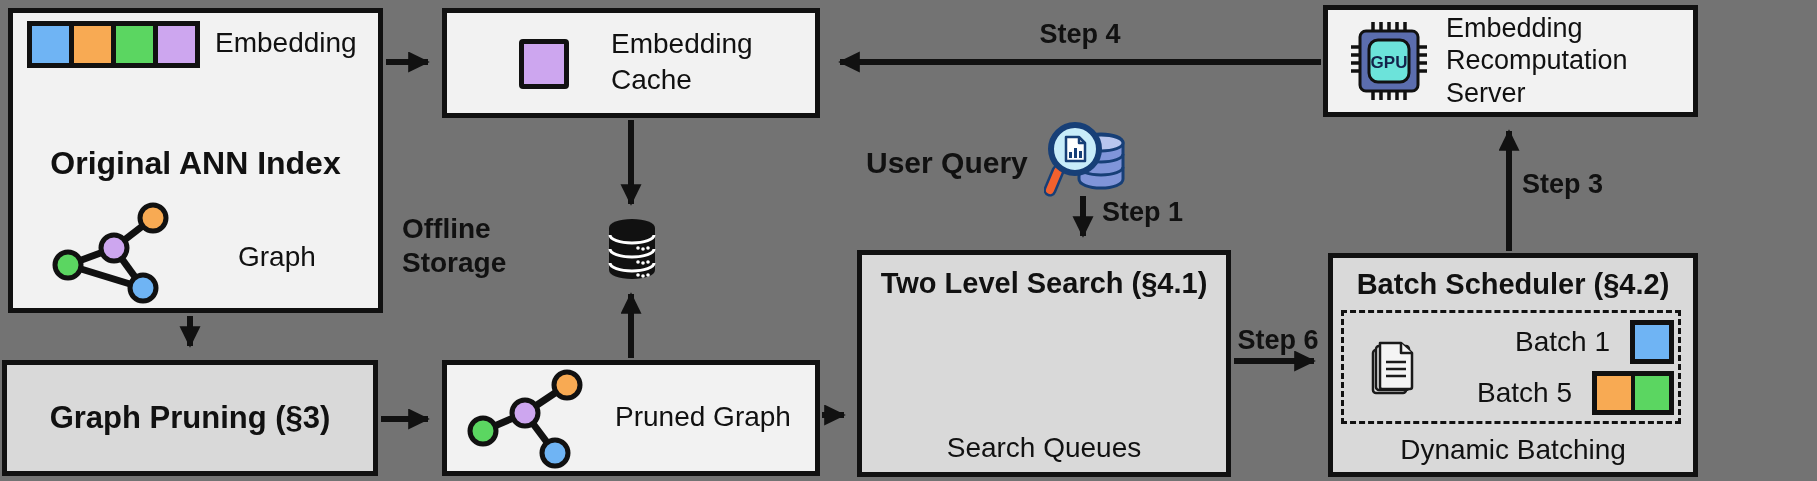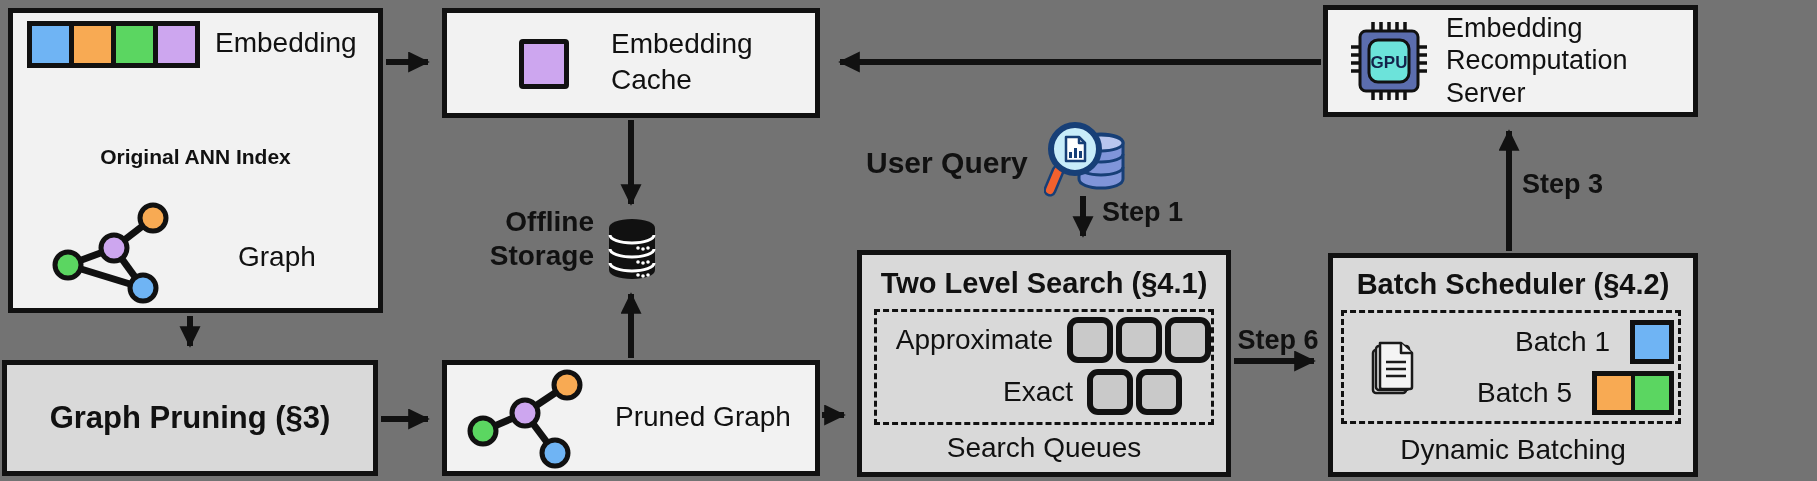--- a/index.html
+++ b/index.html
@@ -10,34 +10,34 @@
   .gray{background:#d9d9d9;}
 
   .lbl{color:#111;white-space:nowrap;}
 
   
   #box-ann{left:8px;top:8px;width:365px;height:295px;}
   .chip-row{position:absolute;left:14px;top:8px;display:flex;gap:5px;background:#111;border:5px solid #111;}
   .chip-sq{width:37px;height:37px;}
   .c-blue{background:#6fb4f4;} .c-orange{background:#f8aa53;} .c-green{background:#5bd661;} .c-purple{background:#cda6ef;}
   #ann-embedding-label{position:absolute;left:202px;top:14px;font-size:28px;}
-  #ann-title{position:absolute;left:0;top:132px;width:100%;text-align:center;font-size:21px;font-weight:bold;}
+  #ann-title{position:absolute;left:0;top:132px;width:100%;text-align:center;font-size:32px;font-weight:bold;}
   #ann-graph-svg{position:absolute;left:28px;top:180px;}
   #ann-graph-label{position:absolute;left:225px;top:228px;font-size:28px;}
 
   
   #box-prune{left:2px;top:360px;width:366px;height:106px;display:flex;flex-direction:column;justify-content:center;align-items:center;text-align:center;font-size:31px;font-weight:bold;line-height:1.28;}
 
   
   #box-cache{left:442px;top:8px;width:368px;height:100px;}
   #cache-square{position:absolute;left:72px;top:26px;width:40px;height:40px;background:#cda6ef;border:5px solid #111;border-radius:4px;}
   #cache-label{position:absolute;left:164px;top:13px;font-size:28px;line-height:1.28;}
 
   
-  #offline-label{position:absolute;left:402px;top:205px;width:192px;text-align:right;font-size:28px;font-weight:bold;line-height:1.2;}
+  #offline-label{position:absolute;left:402px;top:212px;width:192px;text-align:left;font-size:28px;font-weight:bold;line-height:1.2;}
   #offline-db-svg{position:absolute;left:606px;top:217px;}
 
   
   #box-pruned{left:442px;top:360px;width:368px;height:106px;}
   #pruned-graph-svg{position:absolute;left:12px;top:4px;}
   #pruned-label{position:absolute;left:150px;top:36px;width:212px;text-align:center;font-size:28px;}
 
   
   #user-query-label{position:absolute;left:866px;top:146px;font-size:30px;font-weight:bold;}
   #user-query-svg{position:absolute;left:1044px;top:116px;}
@@ -161,37 +161,20 @@
     <circle cx="31" cy="33" r="24" fill="#c8ecfa" stroke="#173f77" stroke-width="6"></circle>
     <path d="M22,21 L35,21 L41,27 L41,45 L22,45 Z" fill="#ffffff" stroke="#173f77" stroke-width="2.5" stroke-linejoin="round"></path>
     <path d="M35,21 L35,27 L41,27" fill="none" stroke="#173f77" stroke-width="2.5" stroke-linejoin="round"></path>
     <rect x="25" y="36" width="3" height="6" fill="#173f77"></rect>
     <rect x="30" y="32" width="3" height="10" fill="#173f77"></rect>
     <rect x="35" y="35" width="3" height="7" fill="#173f77"></rect>
   </svg>
 
   <div class="box gray" id="box-search">
     <div class="lbl" id="search-title">Two Level Search (§4.1)</div>
-    <div id="search-dashed">
-      <div class="queue-row" id="row-approx">
-        <div class="queue-label lbl">Approximate</div>
-        <div class="slots">
-          <div class="slot"></div>
-          <div class="slot"></div>
-          <div class="slot"></div>
-        </div>
-      </div>
-      <div class="queue-row" id="row-exact">
-        <div class="queue-label lbl">Exact</div>
-        <div class="slots">
-          <div class="slot"></div>
-          <div class="slot"></div>
-        </div>
-      </div>
-    </div>
     <div class="lbl" id="search-footer">Search Queues</div>
   </div>
 
   <div class="box gray" id="box-batch">
     <div class="lbl" id="batch-title">Batch Scheduler (§4.2)</div>
     <div id="batch-dashed">
       <svg id="batch-docs-svg" width="50" height="60" viewBox="0 0 50 60">
         <rect x="5" y="13" width="33" height="43" rx="3" fill="#ececec" stroke="#1a1a1a" stroke-width="2.5"></rect>
         <rect x="8" y="9" width="33" height="44" rx="3" fill="#ececec" stroke="#1a1a1a" stroke-width="2.5"></rect>
         <path d="M12,6 L33,6 L44,16 L44,50 Q44,52 42,52 L14,52 Q12,52 12,50 Z" fill="#f4f4f4" stroke="#1a1a1a" stroke-width="2.5" stroke-linejoin="round"></path>
@@ -268,14 +251,15 @@
       <line x1="1083" y1="196" x2="1083" y2="236" marker-end="url(#ah)"></line>
       <line x1="1234" y1="361" x2="1314" y2="361" marker-end="url(#ah)"></line>
       <line x1="1509" y1="251" x2="1509" y2="131" marker-end="url(#ah)"></line>
       <line x1="1321" y1="62" x2="840" y2="62" marker-end="url(#ah)"></line>
     </g>
   </svg>
 
   <div class="step-label" id="step1-label">Step 1</div>
   <div class="step-label" id="step2-label">Step 6</div>
   <div class="step-label" id="step3-label">Step 3</div>
+  <div class="step-label" id="step4-label">Step 4</div>
 
 </div>
 
 </body></html>

